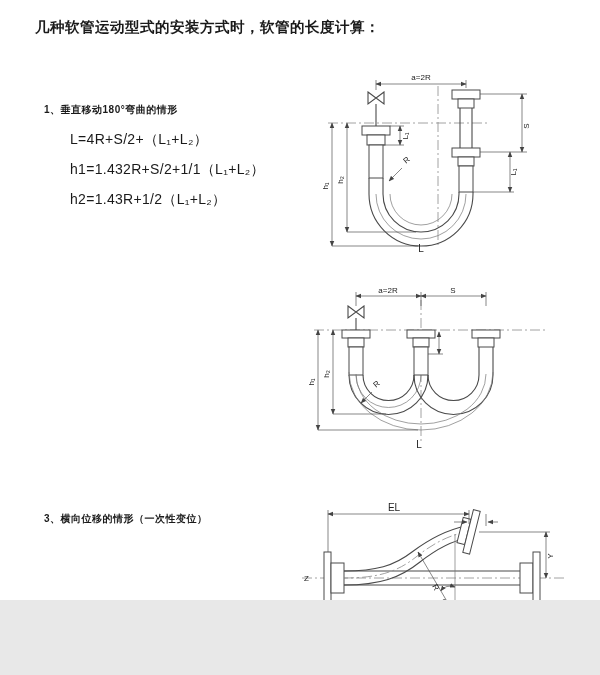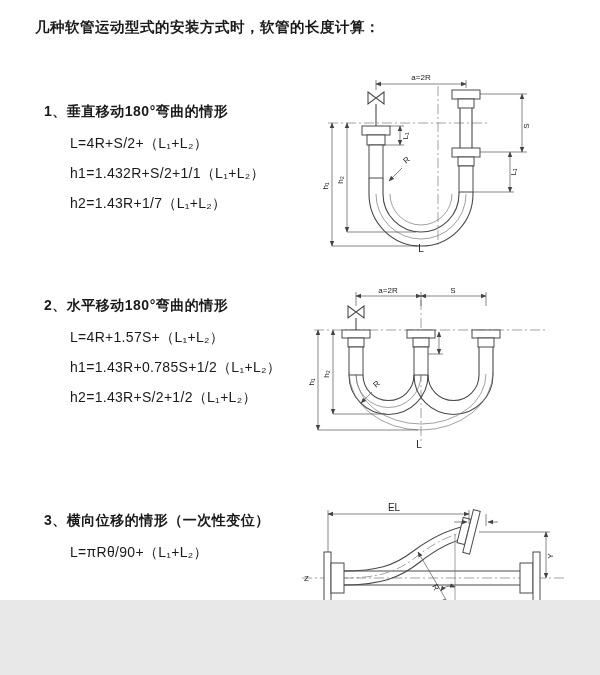--- a/index.html
+++ b/index.html
@@ -6,21 +6,21 @@
   .page{
     position:relative;width:600px;height:600px;background:#ffffff;
     font-family:"Liberation Sans","DejaVu Sans",sans-serif;color:#1a1a1a;
     overflow:hidden;margin:0 auto;
   }
   .doc-title{
     position:absolute;left:35px;top:18px;font-size:14.5px;font-weight:bold;
     letter-spacing:.5px;white-space:nowrap;
   }
   .section{position:absolute;left:44px;}
-  .sec-heading{font-size:14px;font-weight:bold;letter-spacing:.5px;white-space:nowrap;}
+  .sec-heading{font-size:10px;font-weight:bold;letter-spacing:.5px;white-space:nowrap;}
   .formulas{margin-left:26px;margin-top:8px;}
   .formula{height:30px;display:flex;align-items:center;font-size:14px;letter-spacing:.3px;white-space:nowrap;}
   #sec1{top:103px;}
   #sec2{top:297px;}
   #sec3{top:512px;}
   .diag{position:absolute;}
   #diag1{left:318px;top:68px;}
   #diag2{left:306px;top:282px;}
   #diag3{left:296px;top:500px;}
   
@@ -37,37 +37,28 @@
 
 <div class="page">
 
   <div class="doc-title">几种软管运动型式的安装方式时，软管的长度计算：</div>
 
   <div class="section" id="sec1">
     <div class="sec-heading">1、垂直移动180°弯曲的情形</div>
     <div class="formulas">
       <div class="formula">L=4R+S/2+（L₁+L₂）</div>
       <div class="formula">h1=1.432R+S/2+1/1（L₁+L₂）</div>
-      <div class="formula">h2=1.43R+1/7（L₁+L₂）</div>
+      <div class="formula">h2=1.43R+1/2（L₁+L₂）</div>
     </div>
   </div>
 
-  <div class="section" id="sec2">
-    <div class="sec-heading">2、水平移动180°弯曲的情形</div>
-    <div class="formulas">
-      <div class="formula">L=4R+1.57S+（L₁+L₂）</div>
-      <div class="formula">h1=1.43R+0.785S+1/2（L₁+L₂）</div>
-      <div class="formula">h2=1.43R+S/2+1/2（L₁+L₂）</div>
-    </div>
-  </div>
 
   <div class="section" id="sec3">
     <div class="sec-heading">3、横向位移的情形（一次性变位）</div>
     <div class="formulas">
-      <div class="formula">L=πRθ/90+（L₁+L₂）</div>
     </div>
   </div>
 
   <svg class="diag" id="diag1" width="240" height="187" viewBox="0 0 240 187">
     <defs>
       <pattern id="br1" width="5" height="5" patternUnits="userSpaceOnUse">
         <path d="M0 5 L5 0 M0 0 L5 5" stroke="#8a8a8a" stroke-width="0.6"></path>
       </pattern>
       <marker id="ar1" viewBox="0 0 10 10" refX="9" refY="5" markerWidth="8" markerHeight="8" orient="auto-start-reverse">
         <path d="M0 1 L10 5 L0 9 z" fill="#444"></path>

